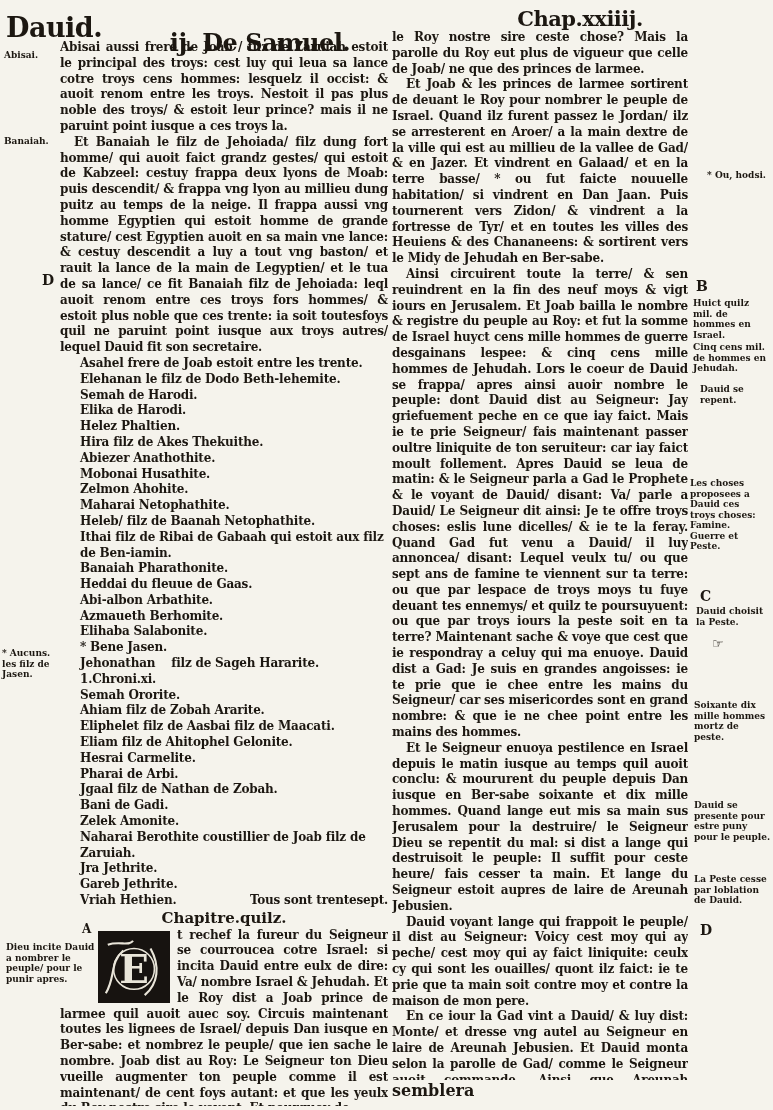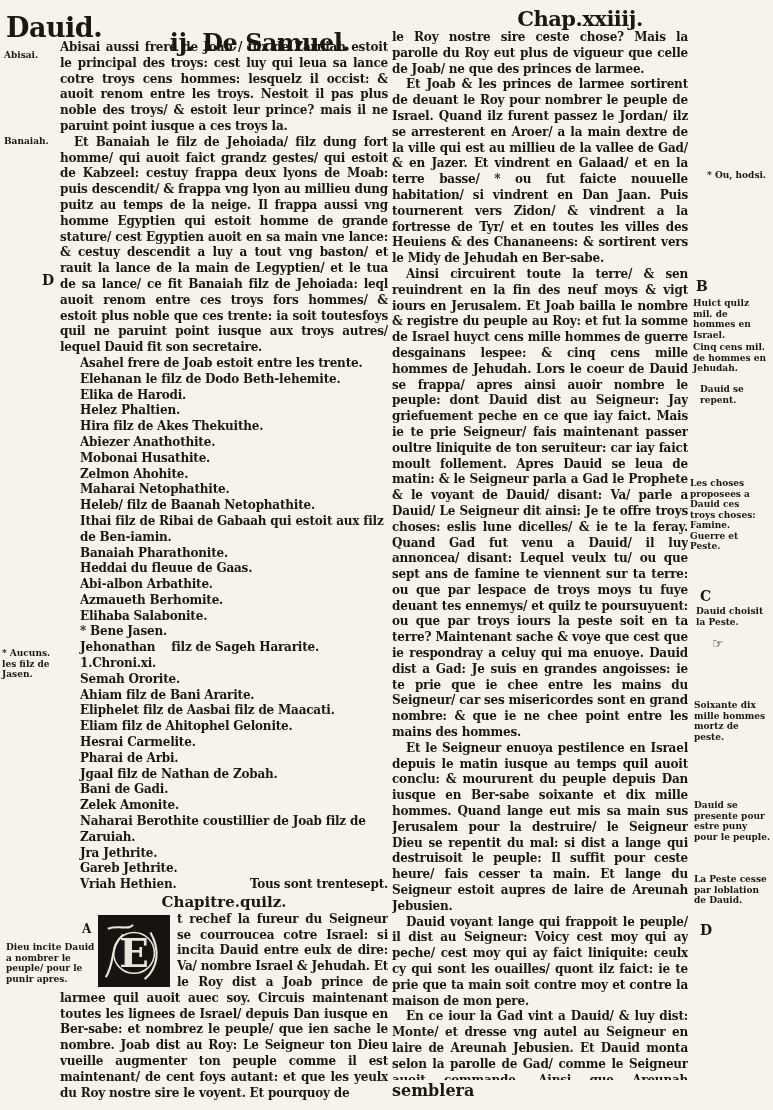--- a/index.html
+++ b/index.html
@@ -75,38 +75,39 @@
   <div class="note" style="left:2px;top:648px;width:58px;">* Aucuns. les filz de Jasen.</div>
   <div class="mletter" style="left:82px;top:922px;font-size:12px;">A</div>
   <div class="note" style="left:6px;top:942px;width:92px;">Dieu incite Dauid a nombrer le peuple/ pour le punir apres.</div>
 
   <div class="col col-left">
     <p class="para noindent">Abisai aussi frere de Joab / filz de Zaruiah estoit le principal des troys: cest luy qui leua sa lance cotre troys cens hommes: lesquelz il occist: &amp; auoit renom entre les troys. Nestoit il pas plus noble des troys/ &amp; estoit leur prince? mais il ne paruint point iusque a ces troys la.</p>
     <p class="para">Et Banaiah le filz de Jehoiada/ filz dung fort homme/ qui auoit faict grandz gestes/ qui estoit de Kabzeel: cestuy frappa deux lyons de Moab: puis descendit/ &amp; frappa vng lyon au millieu dung puitz au temps de la neige. Il frappa aussi vng homme Egyptien qui estoit homme de grande stature/ cest Egyptien auoit en sa main vne lance: &amp; cestuy descendit a luy a tout vng baston/ et rauit la lance de la main de Legyptien/ et le tua de sa lance/ ce fit Banaiah filz de Jehoiada: leql auoit renom entre ces troys fors hommes/ &amp; estoit plus noble que ces trente: ia soit toutesfoys quil ne paruint point iusque aux troys autres/ lequel Dauid fit son secretaire.</p>
     <div class="names">
         <div class="name">Asahel frere de Joab estoit entre les trente.</div>
         <div class="name">Elehanan le filz de Dodo Beth-lehemite.</div>
+        <div class="name">Semah de Harodi.</div>
         <div class="name">Elika de Harodi.</div>
         <div class="name">Helez Phaltien.</div>
         <div class="name">Hira filz de Akes Thekuithe.</div>
         <div class="name">Abiezer Anathothite.</div>
         <div class="name">Mobonai Husathite.</div>
         <div class="name">Zelmon Ahohite.</div>
         <div class="name">Maharai Netophathite.</div>
         <div class="name">Heleb/ filz de Baanah Netophathite.</div>
         <div class="name">Ithai filz de Ribai de Gabaah qui estoit aux filz de Ben-iamin.</div>
         <div class="name">Banaiah Pharathonite.</div>
         <div class="name">Heddai du fleuue de Gaas.</div>
         <div class="name">Abi-albon Arbathite.</div>
         <div class="name">Azmaueth Berhomite.</div>
         <div class="name">Elihaba Salabonite.</div>
         <div class="name">* Bene Jasen.</div>
         <div class="name">Jehonathan    filz de Sageh Hararite.    1.Chroni.xi.</div>
         <div class="name">Semah Ororite.</div>
-        <div class="name">Ahiam filz de Bani Ararite.</div>
+        <div class="name">Ahiam filz de Zobah Ararite.</div>
         <div class="name">Eliphelet filz de Aasbai filz de Maacati.</div>
         <div class="name">Eliam filz de Ahitophel Gelonite.</div>
         <div class="name">Hesrai Carmelite.</div>
         <div class="name">Pharai de Arbi.</div>
         <div class="name">Jgaal filz de Nathan de Zobah.</div>
         <div class="name">Bani de Gadi.</div>
         <div class="name">Zelek Amonite.</div>
         <div class="name">Naharai Berothite coustillier de Joab filz de Zaruiah.</div>
         <div class="name">Jra Jethrite.</div>
         <div class="name">Gareb Jethrite.</div>

